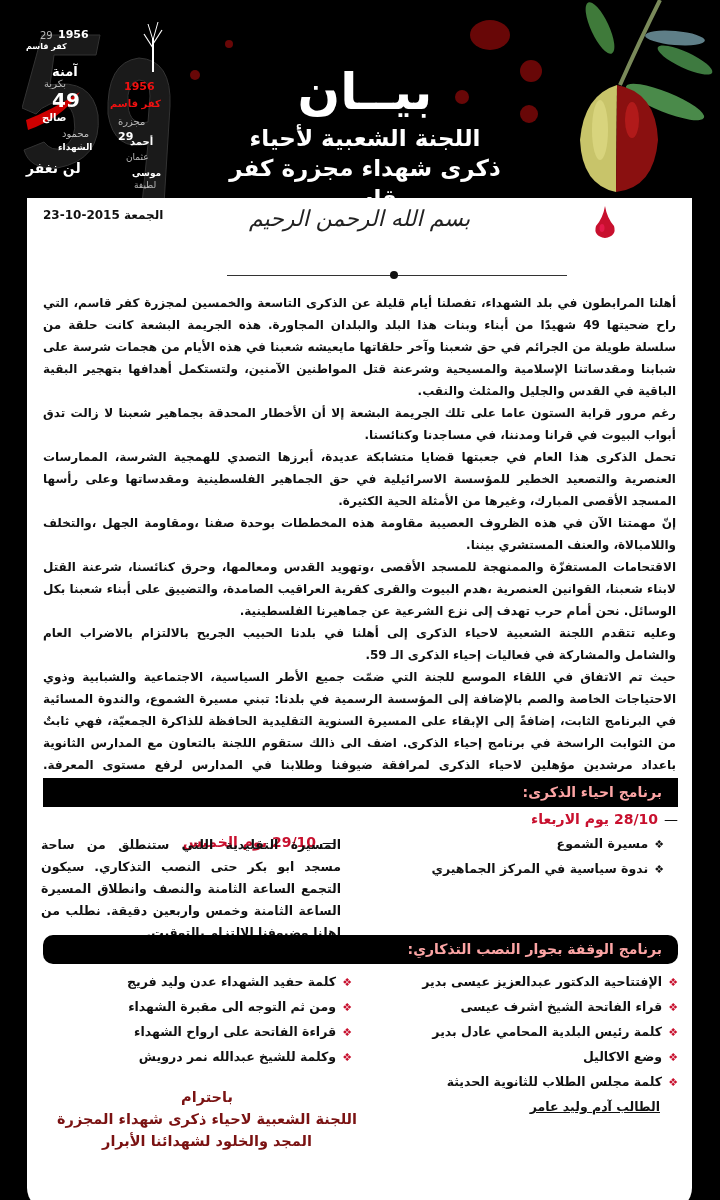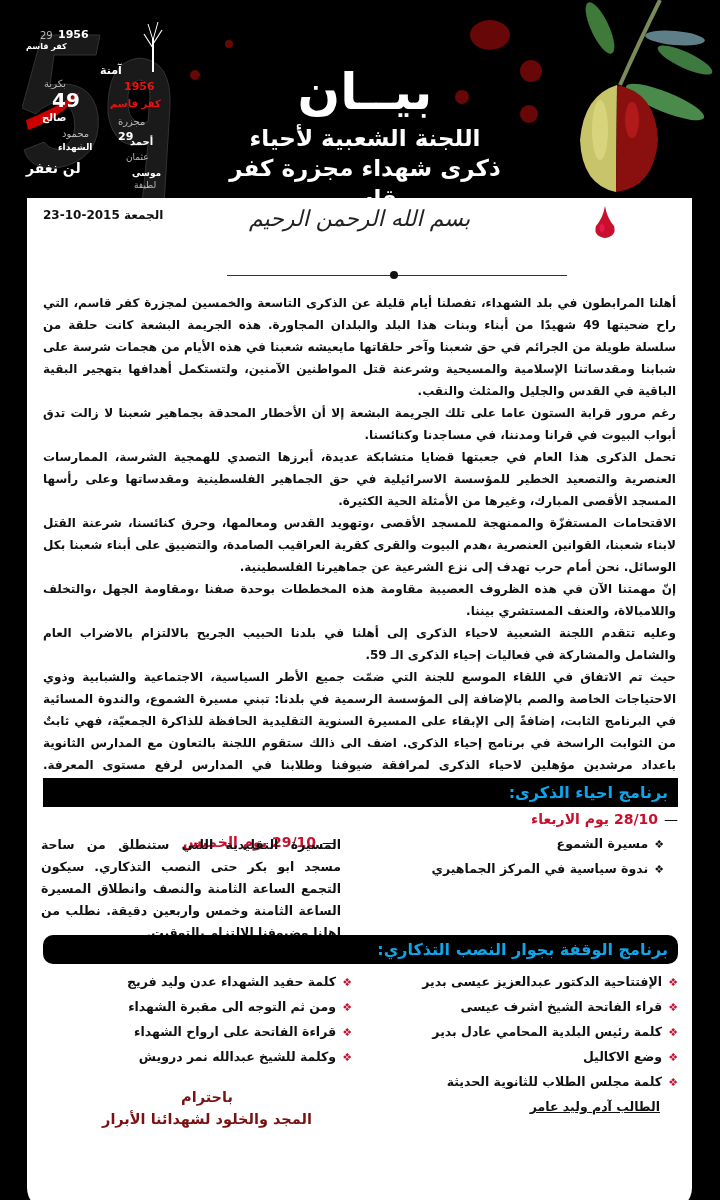--- a/index.html
+++ b/index.html
@@ -32,21 +32,21 @@
   .quote { font-family: "DejaVu Serif", serif; font-size: 15px; color: #1f4f1f; font-weight: bold; }
   .quote-suffix { position: absolute; right: -74px; top: 7px; font-size: 8px; color: #1f4f1f; direction: rtl; }
   .quote-rule { position: absolute; left: 200px; width: 340px; top: 77px; height: 1px; background: #333; }
   .quote-dot { position: absolute; left: 363px; top: 73px; width: 8px; height: 8px; border-radius: 50%; background: #111; }
 
   .drop { position: absolute; left: 566px; top: 8px; width: 24px; height: 32px; }
 
   .body-text { position: absolute; left: 16px; right: 16px; top: 94px; direction: rtl; text-align: justify; font-size: 12px; line-height: 22px; font-weight: bold; color: #111; }
   .body-text p { text-align-last: right; }
 
-  .section-bar { position: absolute; left: 16px; right: 14px; height: 29px; background: #000; color: #0ea5e9; direction: rtl; font-size: 16px; font-weight: bold; padding-right: 10px; line-height: 29px; }
+  .section-bar { position: absolute; left: 16px; right: 14px; height: 29px; background: #000; color: #fca5a5; direction: rtl; font-size: 14px; font-weight: bold; padding-right: 16px; line-height: 29px; }
 
   .day-head { position: absolute; direction: rtl; color: #c8102e; font-weight: bold; font-size: 14px; white-space: nowrap; }
   .day-head .dash { color: #111; font-weight: normal; margin-left: 6px; }
 
   .list { position: absolute; direction: rtl; list-style: none; font-size: 12.5px; line-height: 24px; font-weight: bold; color: #111; }
   .list li { white-space: nowrap; }
   .bullet { color: #111; margin-left: 6px; font-size: 11px; }
   .bullet.red { color: #c8102e; }
 
   .thursday-text { position: absolute; left: 14px; width: 300px; top: 636px; direction: rtl; text-align: justify; font-size: 12.5px; line-height: 22px; font-weight: bold; }
@@ -76,21 +76,21 @@
     <svg class="tree" viewBox="0 0 26 52">
       <line x1="13" y1="52" x2="13" y2="18" stroke="#fff" stroke-width="2"></line>
       <line x1="13" y1="28" x2="4" y2="14" stroke="#fff" stroke-width="1.2"></line>
       <line x1="13" y1="24" x2="22" y2="10" stroke="#fff" stroke-width="1.2"></line>
       <line x1="13" y1="20" x2="8" y2="4" stroke="#fff" stroke-width="1"></line>
       <line x1="13" y1="20" x2="18" y2="2" stroke="#fff" stroke-width="1"></line>
     </svg>
     <span class="w" style="left:36px;top:8px;font-size:11px;">1956</span>
     <span class="w g" style="left:18px;top:10px;font-size:10px;">29</span>
     <span class="w" style="left:4px;top:22px;font-size:8px;">كفر قاسم</span>
-    <span class="w" style="left:30px;top:44px;font-size:11px;margin-left:48px;">آمنة</span>
+    <span class="w" style="left:30px;top:44px;font-size:13px;">آمنة</span>
     <span class="w g" style="left:22px;top:58px;font-size:10px;">بكرية</span>
     <span class="w r" style="left:30px;top:68px;font-size:20px;color:#fff;">49</span>
     <span class="w" style="left:20px;top:92px;font-size:10px;">صالح</span>
     <span class="w g" style="left:40px;top:108px;font-size:10px;">محمود</span>
     <span class="w" style="left:36px;top:122px;font-size:9px;">الشهداء</span>
     <span class="w" style="left:4px;top:140px;font-size:14px;">لن نغفر</span>
     <span class="w r" style="left:102px;top:60px;font-size:11px;">1956</span>
     <span class="w r" style="left:88px;top:78px;font-size:10px;">كفر قاسم</span>
     <span class="w g" style="left:96px;top:96px;font-size:10px;">مجزرة</span>
     <span class="w" style="left:108px;top:116px;font-size:10px;">أحمد</span>
@@ -131,22 +131,22 @@
     <ellipse cx="9" cy="22" rx="2.5" ry="4" fill="#f26" opacity=".5"></ellipse>
   </svg>
 
   <div class="quote-rule"></div>
   <div class="quote-dot"></div>
 
   <div class="body-text">
     <p>أهلنا المرابطون في بلد الشهداء، تفصلنا أيام قليلة عن الذكرى التاسعة والخمسين لمجزرة كفر قاسم، التي راح ضحيتها 49 شهيدًا من أبناء وبنات هذا البلد والبلدان المجاورة. هذه الجريمة البشعة كانت حلقة من سلسلة طويلة من الجرائم في حق شعبنا وآخر حلقاتها مايعيشه شعبنا في هذه الأيام من هجمات شرسة على شبابنا ومقدساتنا الإسلامية والمسيحية وشرعنة قتل المواطنين الآمنين، ولتستكمل أهدافها بتهجير البقية الباقية في القدس والجليل والمثلث والنقب.</p>
     <p>رغم مرور قرابة الستون عاما على تلك الجريمة البشعة إلا أن الأخطار المحدقة بجماهير شعبنا لا زالت تدق أبواب البيوت في قرانا ومدننا، في مساجدنا وكنائسنا.</p>
     <p>تحمل الذكرى هذا العام في جعبتها قضايا متشابكة عديدة، أبرزها التصدي للهمجية الشرسة، الممارسات العنصرية والتصعيد الخطير للمؤسسة الاسرائيلية في حق الجماهير الفلسطينية ومقدساتها وعلى رأسها المسجد الأقصى المبارك، وغيرها من الأمثلة الحية الكثيرة.</p>
+    <p>إنّ مهمتنا الآن في هذه الظروف العصيبة مقاومة هذه المخططات بوحدة صفنا ،ومقاومة الجهل ،والتخلف واللامبالاة، والعنف المستشري بيننا.</p>
     <p>الاقتحامات المستفزّة والممنهجة للمسجد الأقصى ،وتهويد القدس ومعالمها، وحرق كنائسنا، شرعنة القتل لابناء شعبنا، القوانين العنصرية ،هدم البيوت والقرى كقرية العراقيب الصامدة، والتضييق على أبناء شعبنا بكل الوسائل. نحن أمام حرب تهدف إلى نزع الشرعية عن جماهيرنا الفلسطينية.</p>
-    <p>إنّ مهمتنا الآن في هذه الظروف العصيبة مقاومة هذه المخططات بوحدة صفنا ،ومقاومة الجهل ،والتخلف واللامبالاة، والعنف المستشري بيننا.</p>
     <p>وعليه تتقدم اللجنة الشعبية لاحياء الذكرى إلى أهلنا في بلدنا الحبيب الجريح بالالتزام بالاضراب العام والشامل والمشاركة في فعاليات إحياء الذكرى الـ 59.</p>
     <p>حيث تم الاتفاق في اللقاء الموسع للجنة التي ضمّت جميع الأطر السياسية، الاجتماعية والشبابية وذوي الاحتياجات الخاصة والصم بالإضافة إلى المؤسسة الرسمية في بلدنا: تبني مسيرة الشموع، والندوة المسائية في البرنامج الثابت، إضافةً إلى الإبقاء على المسيرة السنوية التقليدية الحافظة للذاكرة الجمعيّة، فهي ثابتٌ من الثوابت الراسخة في برنامج إحياء الذكرى. اضف الى ذالك ستقوم اللجنة بالتعاون مع المدارس الثانوية باعداد مرشدين مؤهلين لاحياء الذكرى لمرافقة ضيوفنا وطلابنا في المدارس لرفع مستوى المعرفة. والمحافظة عبر الزمان على ارث هذه الذكرى.</p>
   </div>
 
   <div class="section-bar" style="top:580px;">برنامج احياء الذكرى:</div>
 
   <div class="day-head" style="right:14px;top:613px;">
     <span class="dash">—</span><span>28/10 يوم الاربعاء</span>
   </div>
   <ul class="list" style="right:28px;top:634px;">
@@ -172,15 +172,16 @@
 
   <ul class="list" style="right:340px;top:772px;">
     <li><span class="bullet red">❖</span><span>كلمة حفيد الشهداء عدن وليد فريج</span></li>
     <li><span class="bullet red">❖</span><span>ومن ثم التوجه الى مقبرة الشهداء</span></li>
     <li><span class="bullet red">❖</span><span>قراءة الفاتحة على ارواح الشهداء</span></li>
     <li><span class="bullet red">❖</span><span>وكلمة للشيخ عبدالله نمر درويش</span></li>
   </ul>
 
   <div class="signature">
     <div>باحترام</div>
+    <div>اللجنة الشعبية لاحياء ذكرى شهداء المجزرة</div>
     <div>المجد والخلود لشهدائنا الأبرار</div>
   </div>
 </div>
 
 </body></html>

